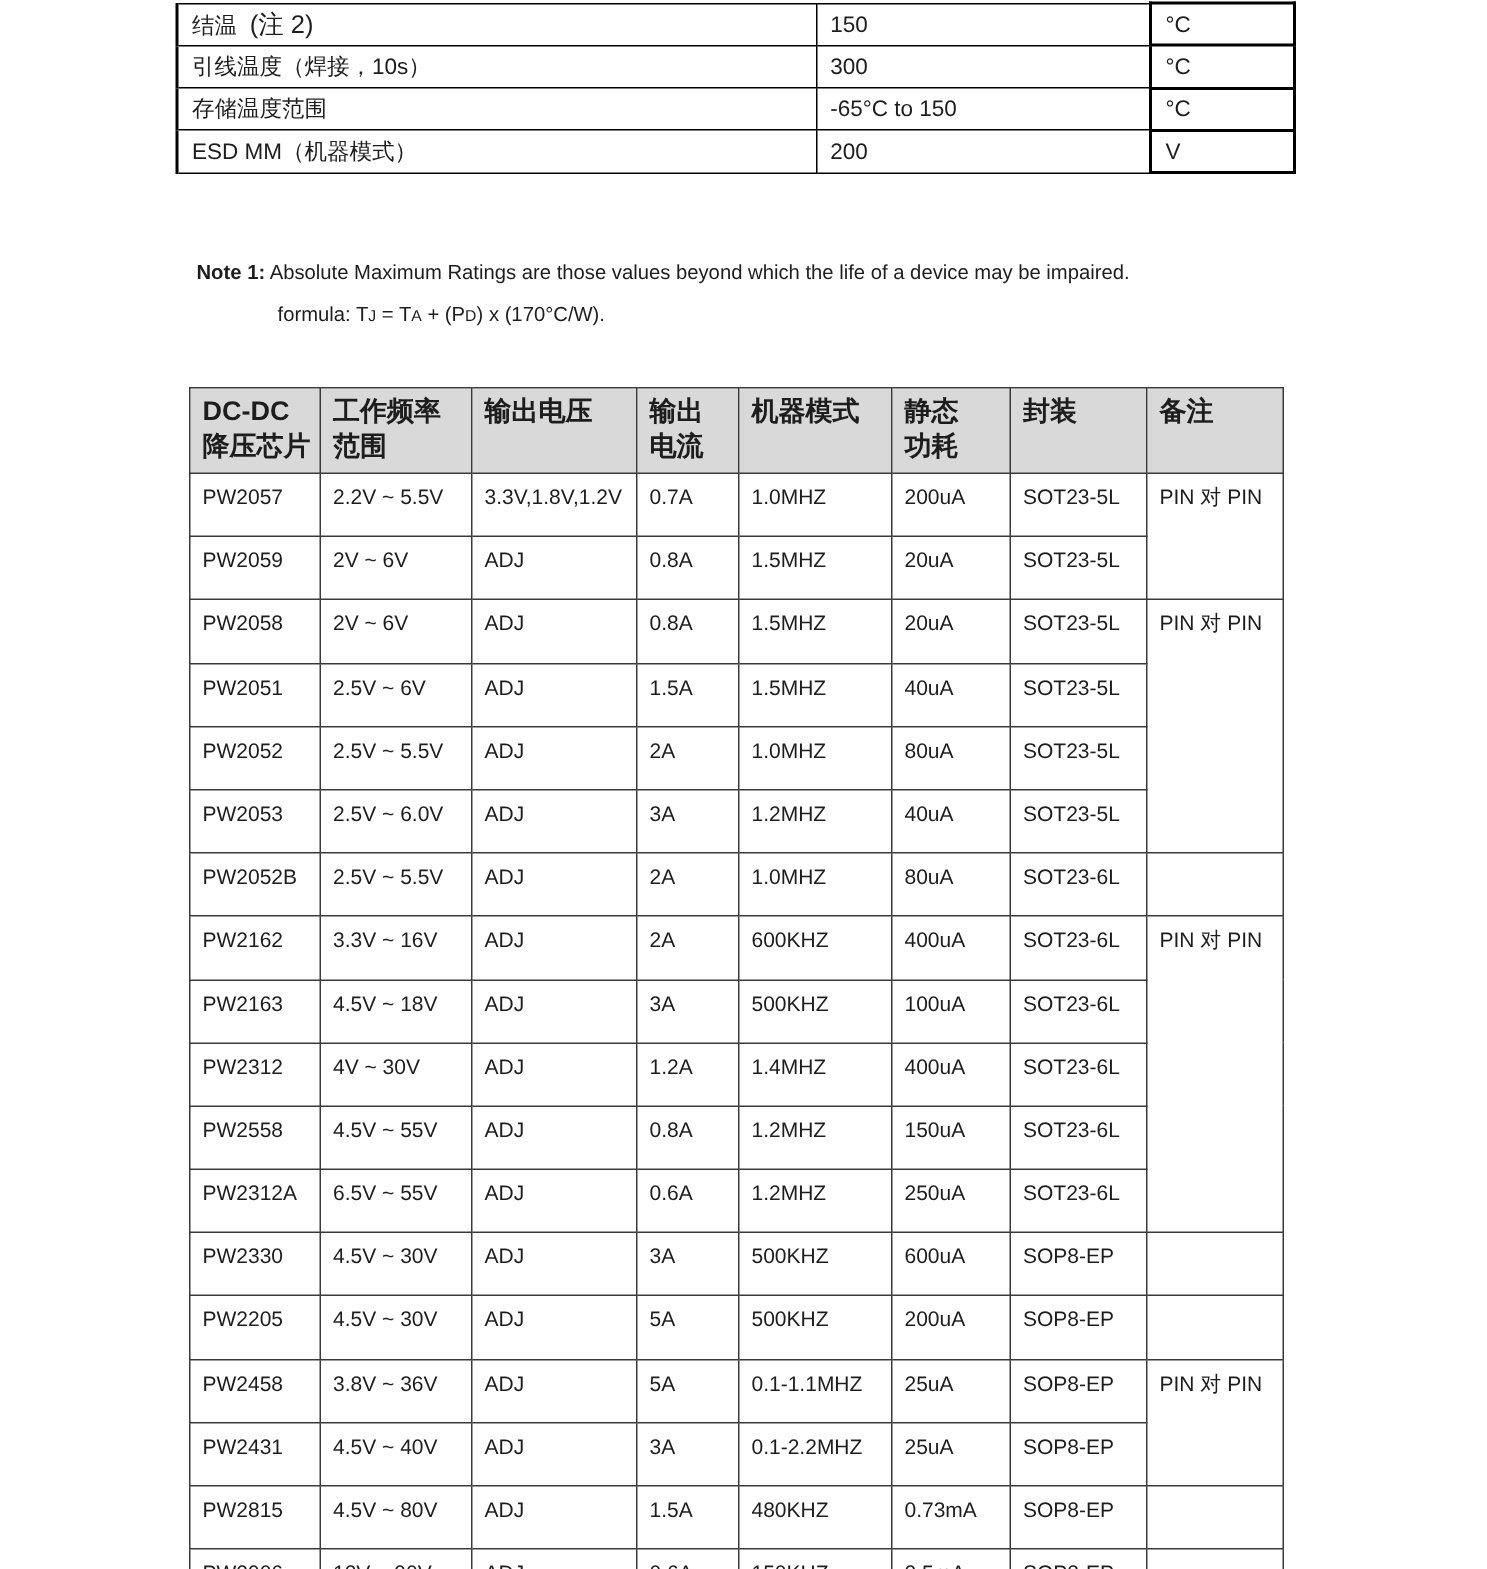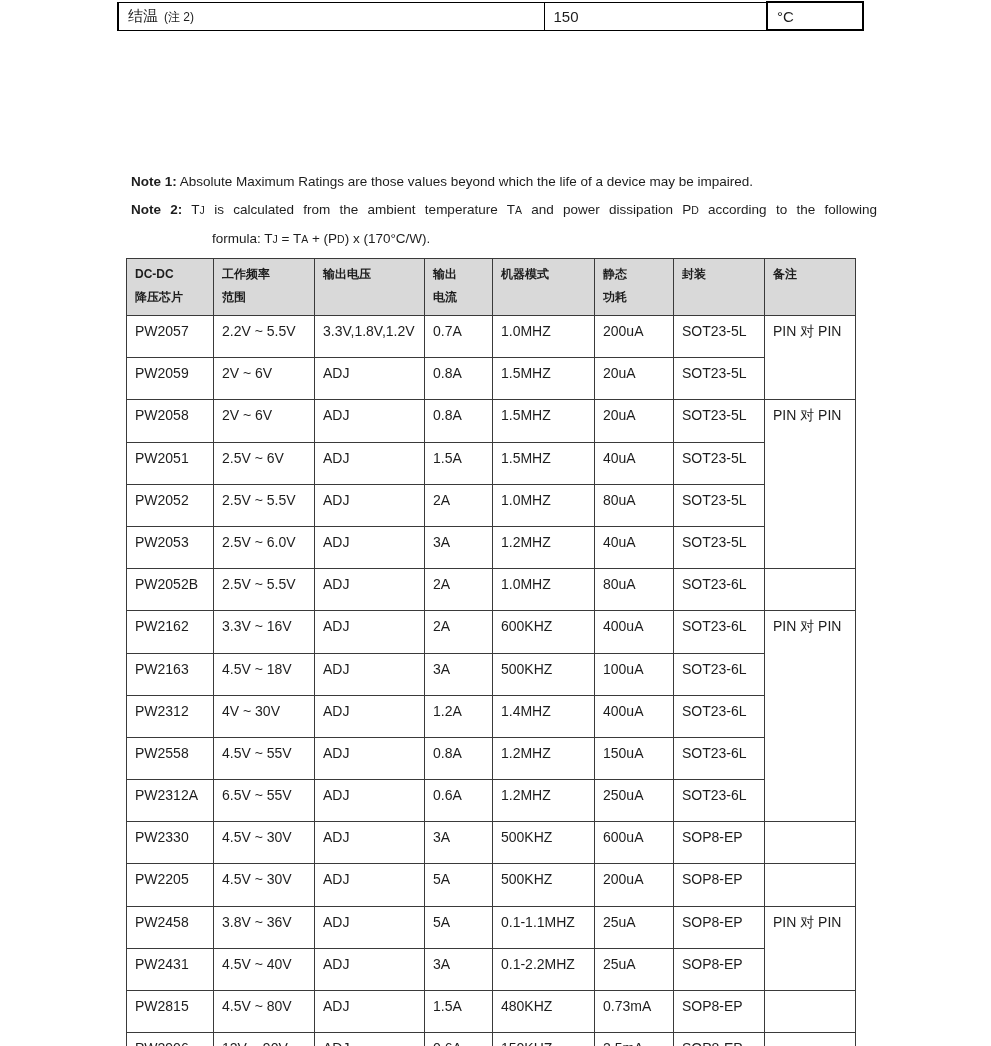--- a/index.html
+++ b/index.html
@@ -25,49 +25,49 @@
   .t1 td{
     border:1px solid #000;
     height:26.3px;
     padding:0 0 0 9px;
     vertical-align:middle;
     overflow:hidden;
     white-space:nowrap;
   }
   .t1 td.c-label{border-left:2px solid #000;}
   .t1 td.c-unit{border:2px solid #000;}
-  .t1 .cell-note{font-size:12px;}
+  .t1 .cell-note{font-size:17px;}
   
   .notes{
     position:absolute;left:131px;top:172px;width:746px;
     font-size:13.5px;line-height:19px;color:var(--text);
   }
   .note-line{margin:0 0 9px 0;}
   .note-label{font-weight:bold;}
   .justify-line{text-align:justify;text-align-last:justify;}
-  .formula-line{margin-left:81px;}
+  .formula-line{margin-left:54px;}
   .smallcap{font-size:10.5px;}
   
   .t2{
     position:absolute;left:126px;top:258px;width:729px;
     border-collapse:collapse;table-layout:fixed;
     font-size:14px;color:var(--text);
   }
   .t2 th,.t2 td{
     border:1px solid var(--border);
     overflow:hidden;
   }
   .t2 th{
     background:var(--header-bg);
     height:52px;
     text-align:left;
     vertical-align:top;
     padding:4px 1px 0 8px;
     white-space:pre-line;
-    font-size:12px;
+    font-size:18px;
     font-weight:bold;
     line-height:23px;
   }
   .t2 td{
     height:34.2px;
     vertical-align:top;
     padding:7px 0 0 8px;
     white-space:nowrap;
   }
 </style>
@@ -81,26 +81,40 @@
       <col style="width:426px">
         <col style="width:223px">
         <col style="width:96px">
     </colgroup>
     <tbody>
         <tr>
           <td class="c-label">结温<span class="cell-note"> (注 2)</span></td>
           <td class="c-value">150</td>
           <td class="c-unit">°C</td>
         </tr>
+        <tr>
+          <td class="c-label">引线温度（焊接，10s）</td>
+          <td class="c-value">300</td>
+          <td class="c-unit">°C</td>
+        </tr>
+        <tr>
+          <td class="c-label">存储温度范围</td>
+          <td class="c-value">-65°C to 150</td>
+          <td class="c-unit">°C</td>
+        </tr>
+        <tr>
+          <td class="c-label">ESD MM（机器模式）</td>
+          <td class="c-value">200</td>
+          <td class="c-unit">V</td>
+        </tr>
       </tbody>
   </table>
 
   <div class="notes">
     <div class="note-line"><span class="note-label">Note 1:</span><span> Absolute Maximum Ratings are those values beyond which the life of a device may be impaired.</span></div>
-    <div class="note-line justify-line"><span class="note-label">Note 2:</span><span><span> T</span><span class="smallcap">J</span><span> is calculated from the ambient temperature T</span><span class="smallcap">A</span><span> and power dissipation P</span><span class="smallcap">D</span><span> according to the following</span></span></div>
     <div class="note-line formula-line"><span>formula: T</span><span class="smallcap">J</span><span> = T</span><span class="smallcap">A</span><span> + (P</span><span class="smallcap">D</span><span>) x (170°C/W).</span></div>
   </div>
 
   <table class="t2">
     <colgroup>
         <col style="width: 87px;">
         <col style="width: 101px;">
         <col style="width: 110px;">
         <col style="width: 68px;">
         <col style="width: 102px;">

